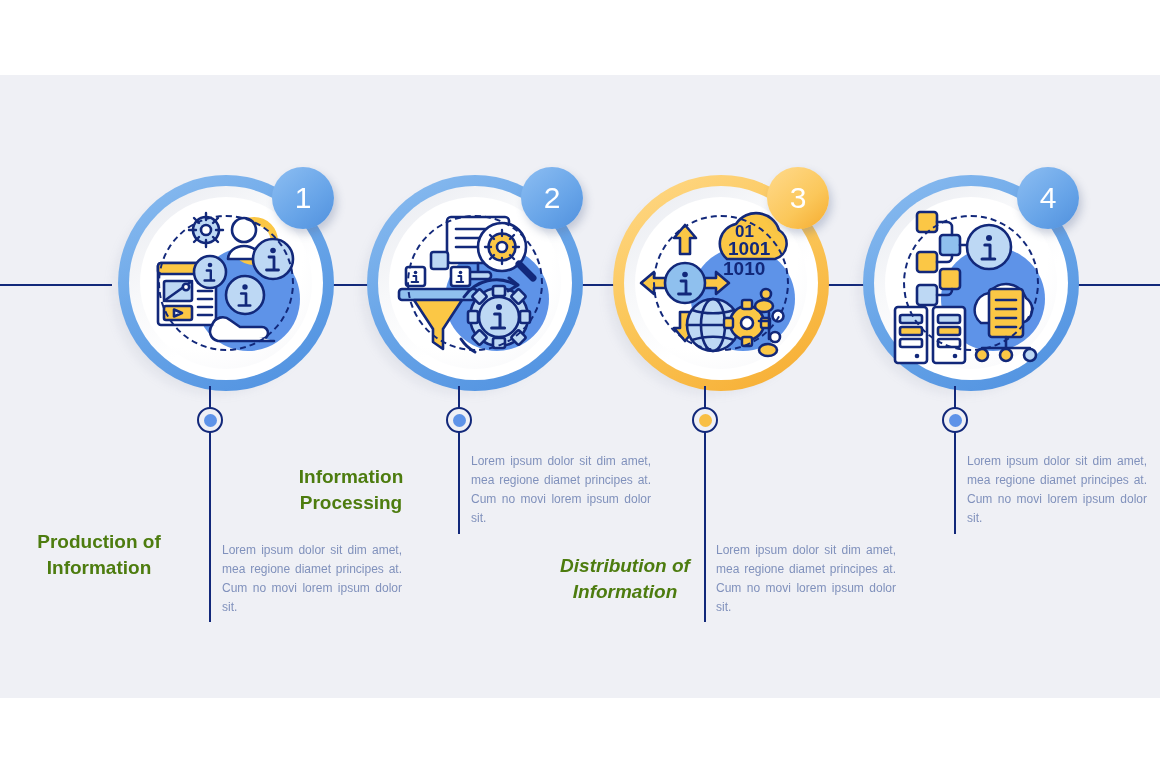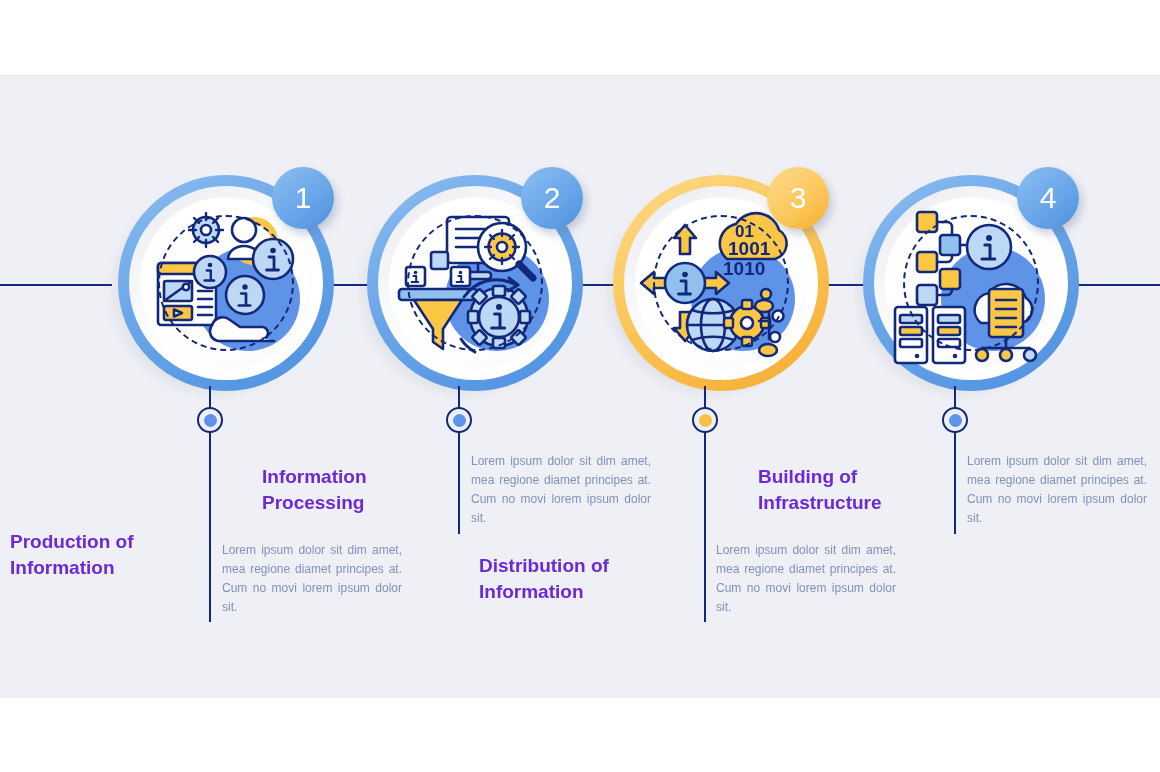--- a/index.html
+++ b/index.html
@@ -151,25 +151,25 @@
     width: 13px;
     height: 13px;
     border-radius: 50%;
   }
   .dot.blue i  { background: #5e93e8; }
   .dot.amber i { background: #f8bf45; }
 
   
   .label {
     position: absolute;
-    color: #6d28d9;
+    color: #4d7c0f;
     font-size: 19px;
     font-weight: bold;
     line-height: 1.38;
-    text-align: left;
+    text-align: center;
     white-space: pre-line;
   }
   .body-text {
     position: absolute;
     color: #8091bc;
     font-size: 12px;
     line-height: 1.58;
     text-align: justify;
     width: 180px;
   }
@@ -435,26 +435,24 @@
   <div class="stem" style="left:458px; top:432px; height:102px;"></div>
   <div class="label" style="left:262px; top:464px; width:178px;">Information
 Processing</div>
   <div class="body-text" style="left:471px; top:452px;">Lorem ipsum dolor sit dim amet, mea regione diamet principes at. Cum no movi lorem ipsum dolor sit.</div>
 
   <div class="stem" style="left:704px; top:386px; height:24px;"></div>
   <div class="dot amber" style="left:692px; top:407px;">
       <i></i>
     </div>
   <div class="stem" style="left:704px; top:432px; height:190px;"></div>
-  <div class="label" style="left:479px; top:553px; width:178px;">Distribution of
+  <div class="label" style="left:536px; top:553px; width:178px;font-style:italic;">Distribution of
 Information</div>
   <div class="body-text" style="left:716px; top:541px;">Lorem ipsum dolor sit dim amet, mea regione diamet principes at. Cum no movi lorem ipsum dolor sit.</div>
 
   <div class="stem" style="left:954px; top:386px; height:24px;"></div>
   <div class="dot blue" style="left:942px; top:407px;">
       <i></i>
     </div>
   <div class="stem" style="left:954px; top:432px; height:102px;"></div>
-  <div class="label" style="left:758px; top:464px; width:178px;">Building of
-Infrastructure</div>
   <div class="body-text" style="left:967px; top:452px;">Lorem ipsum dolor sit dim amet, mea regione diamet principes at. Cum no movi lorem ipsum dolor sit.</div>
 
 </div>
 
 </body></html>

